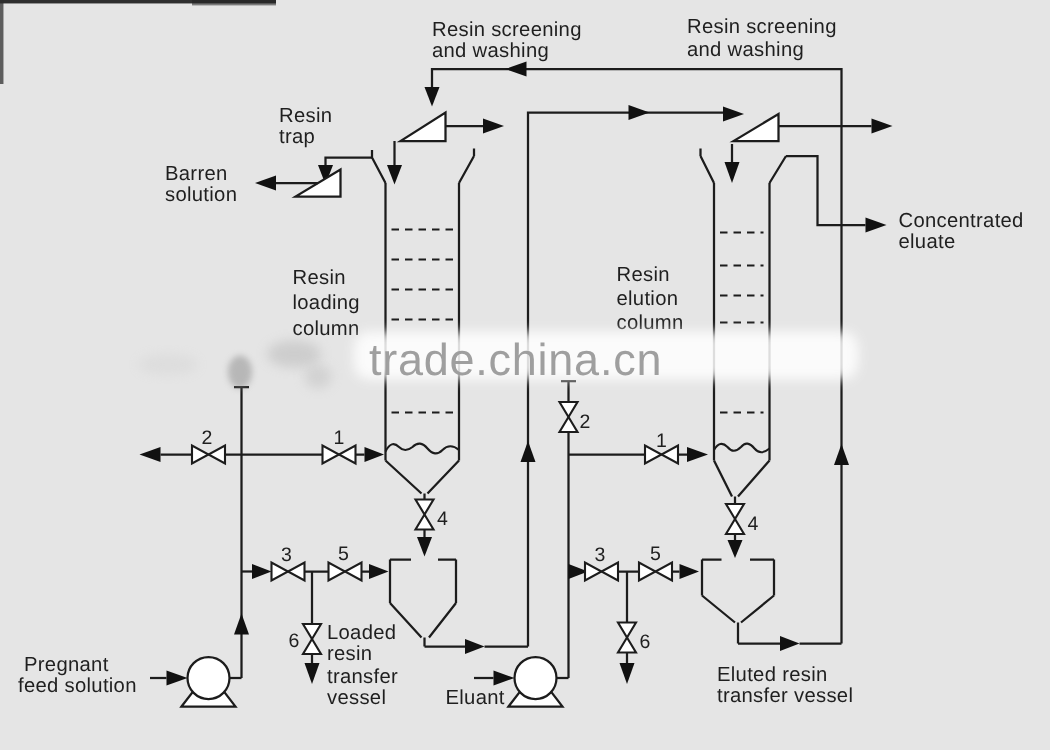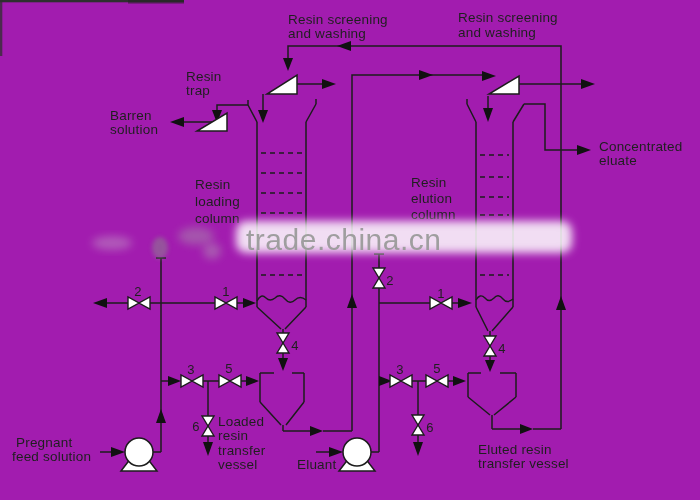--- a/index.html
+++ b/index.html
@@ -1,16 +1,16 @@
 <!DOCTYPE html>
 <html><head>
 <meta charset="utf-8">
 <style>
   html,body{margin:0;padding:0;background:#ffffff;}
-  .stage{position:relative;width:700px;height:500px;background:#a21caf;overflow:hidden;
+  .stage{position:relative;width:700px;height:500px;background:#e5e5e5;overflow:hidden;
          font-family:"Liberation Sans", sans-serif;}
   svg{display:block;}
   text{fill:#1f1f1f;font-family:"Liberation Sans", sans-serif;font-size:13.5px;letter-spacing:.2px;}
   text.vnum{font-size:13px;}
   text.wm{font-size:30px;fill:#9b9b9b;letter-spacing:.5px;opacity:.95;}
   .pipe{stroke:#1c1c1c;stroke-width:1.5;fill:none;}
   .thin{stroke:#1c1c1c;stroke-width:1.4;fill:none;}
   .dash{stroke:#1c1c1c;stroke-width:1.4;fill:none;stroke-dasharray:5 4;}
   .ah{fill:#111;stroke:none;}
   .valve{fill:#ffffff;stroke:#1c1c1c;stroke-width:1.4;}

